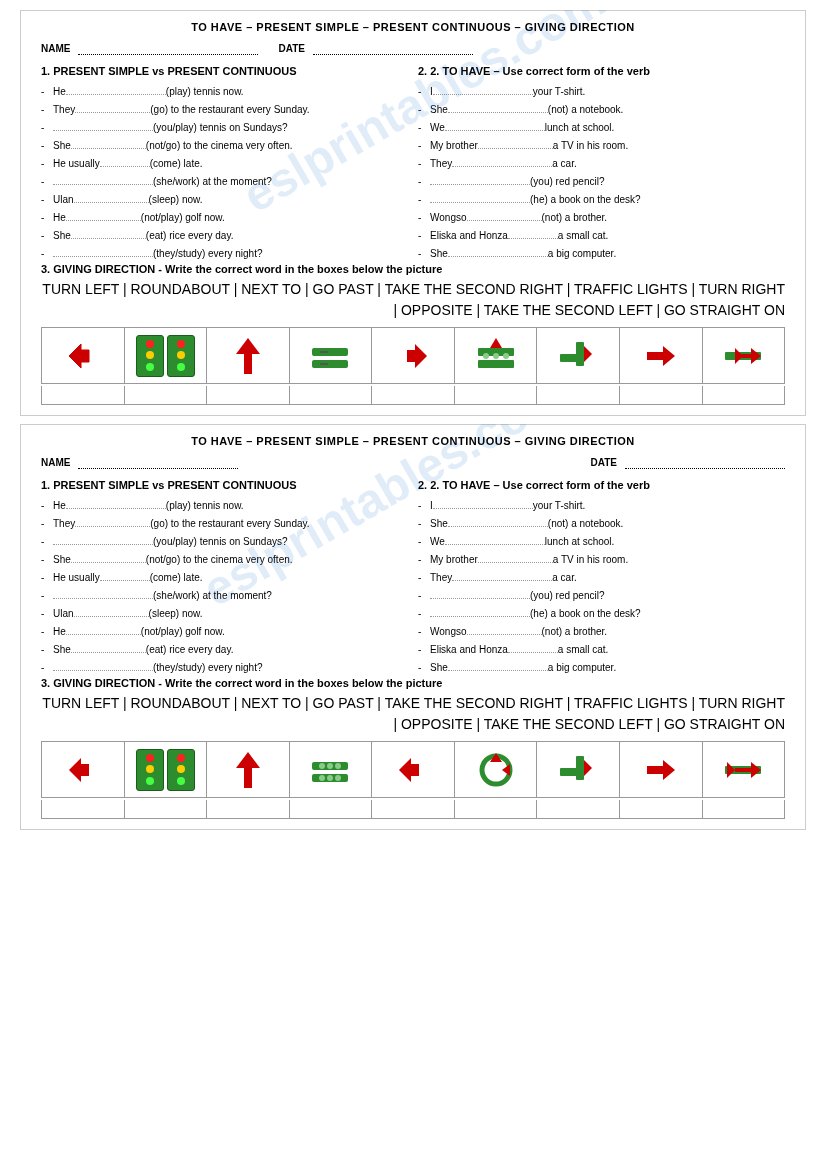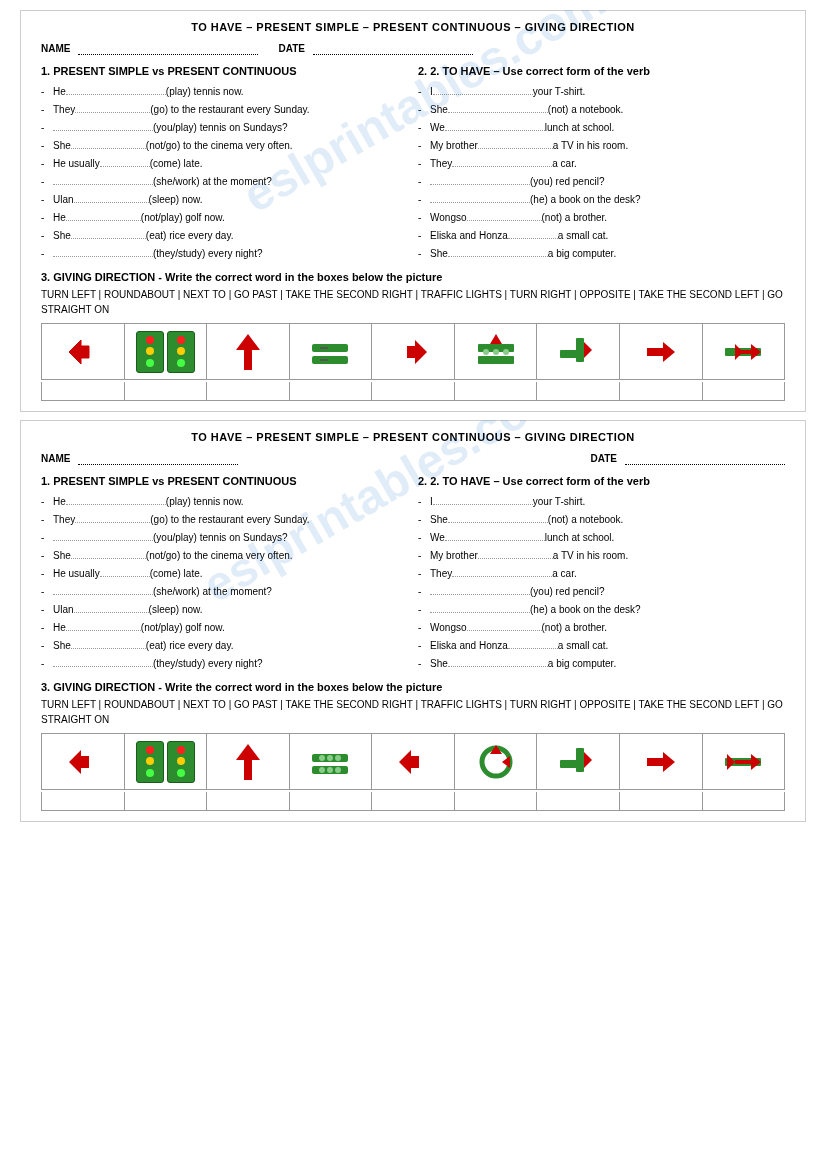--- a/index.html
+++ b/index.html
@@ -49,31 +49,31 @@
     .section-title {
       font-size: 11px;
       font-weight: bold;
       margin-bottom: 6px;
     }
     .dash {
       margin-right: 4px;
       min-width: 8px;
     }
     .section3 {
-      margin-top: 8px;
     }
     .direction-title {
       font-size: 11px;
       font-weight: bold;
       margin-bottom: 4px;
     }
     .word-bank {
-      font-size: 10px;
+      font-size: 14px;
       margin-bottom: 6px;
       line-height: 1.5;
+      text-align: right;
     }
     .icons-row {
       display: flex;
       border: 1px solid #999;
       margin-bottom: 2px;
     }
     .icon-cell {
       flex: 1;
       border-right: 1px solid #999;
       height: 55px;

